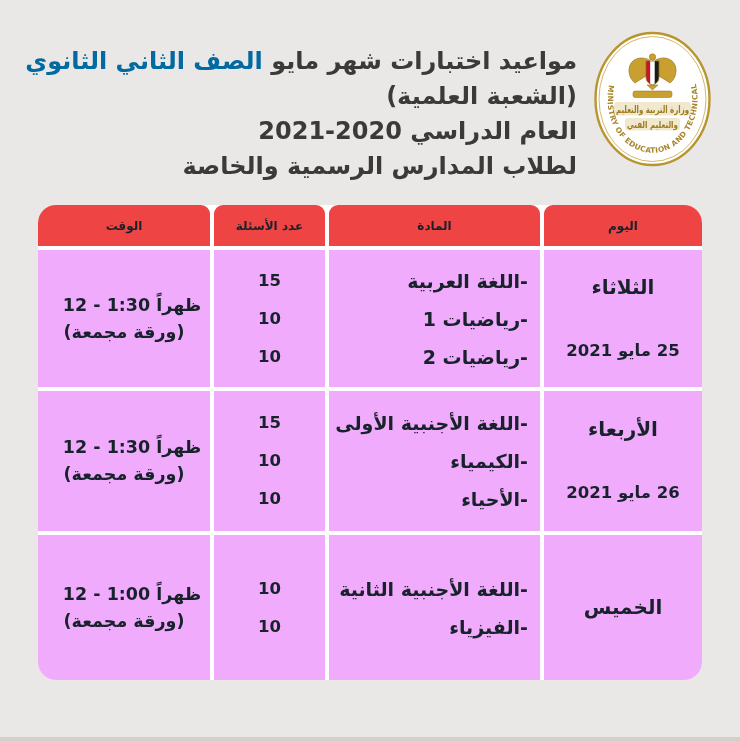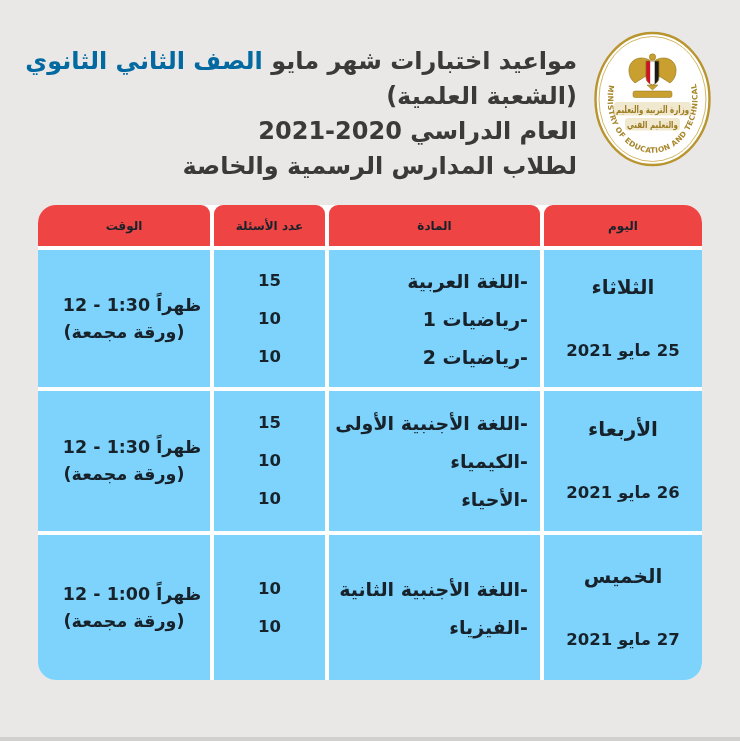--- a/index.html
+++ b/index.html
@@ -17,21 +17,21 @@
   .logo{position:absolute;top:31px;right:27px;width:121px;height:137px;}
   
   .exam-table{
     position:absolute;left:38px;top:205px;width:664px;height:475px;
     display:grid;direction:rtl;
     grid-template-columns:158px 211px 111px 172px;
     grid-template-rows:41px 137px 140px 145px;
     gap:4px;background:#ffffff;border-radius:18px;overflow:hidden;
     color:#18222b;
   }
-  .cell{background:#7dd3fc;display:flex;flex-direction:column;justify-content:center;}
+  .cell{background:#f0abfc;display:flex;flex-direction:column;justify-content:center;}
   .cell.head{
     background:#ef4444;border-radius:9px 9px 0 0;
     align-items:center;font-weight:700;font-size:12px;white-space:nowrap;
   }
   .cell.day{align-items:center;text-align:center;direction:rtl;gap:36px;}
   .day-name{font-weight:700;font-size:20px;line-height:27px;}
   .day-date{font-weight:700;font-size:16.5px;line-height:27px;}
   .cell.subjects{direction:rtl;text-align:right;padding-right:12px;}
   .subject-line{font-weight:700;font-size:19px;line-height:38px;white-space:nowrap;}
   .cell.questions{align-items:center;text-align:center;}
@@ -127,21 +127,20 @@
       <div class="q-line">10</div>
       <div class="q-line">10</div>
     </div>
     <div class="cell time">
       <div class="time-range">12 - 1:30 ظهراً</div>
       <div class="time-note">(ورقة مجمعة)</div>
     </div>
 
     <div class="cell day">
       <div class="day-name">الخميس</div>
-      <div class="day-date">27 مايو 2021</div>
     </div>
     <div class="cell subjects">
       <div class="subject-line">-اللغة الأجنبية الثانية</div>
       <div class="subject-line">-الفيزياء</div>
     </div>
     <div class="cell questions">
       <div class="q-line">10</div>
       <div class="q-line">10</div>
     </div>
     <div class="cell time">

